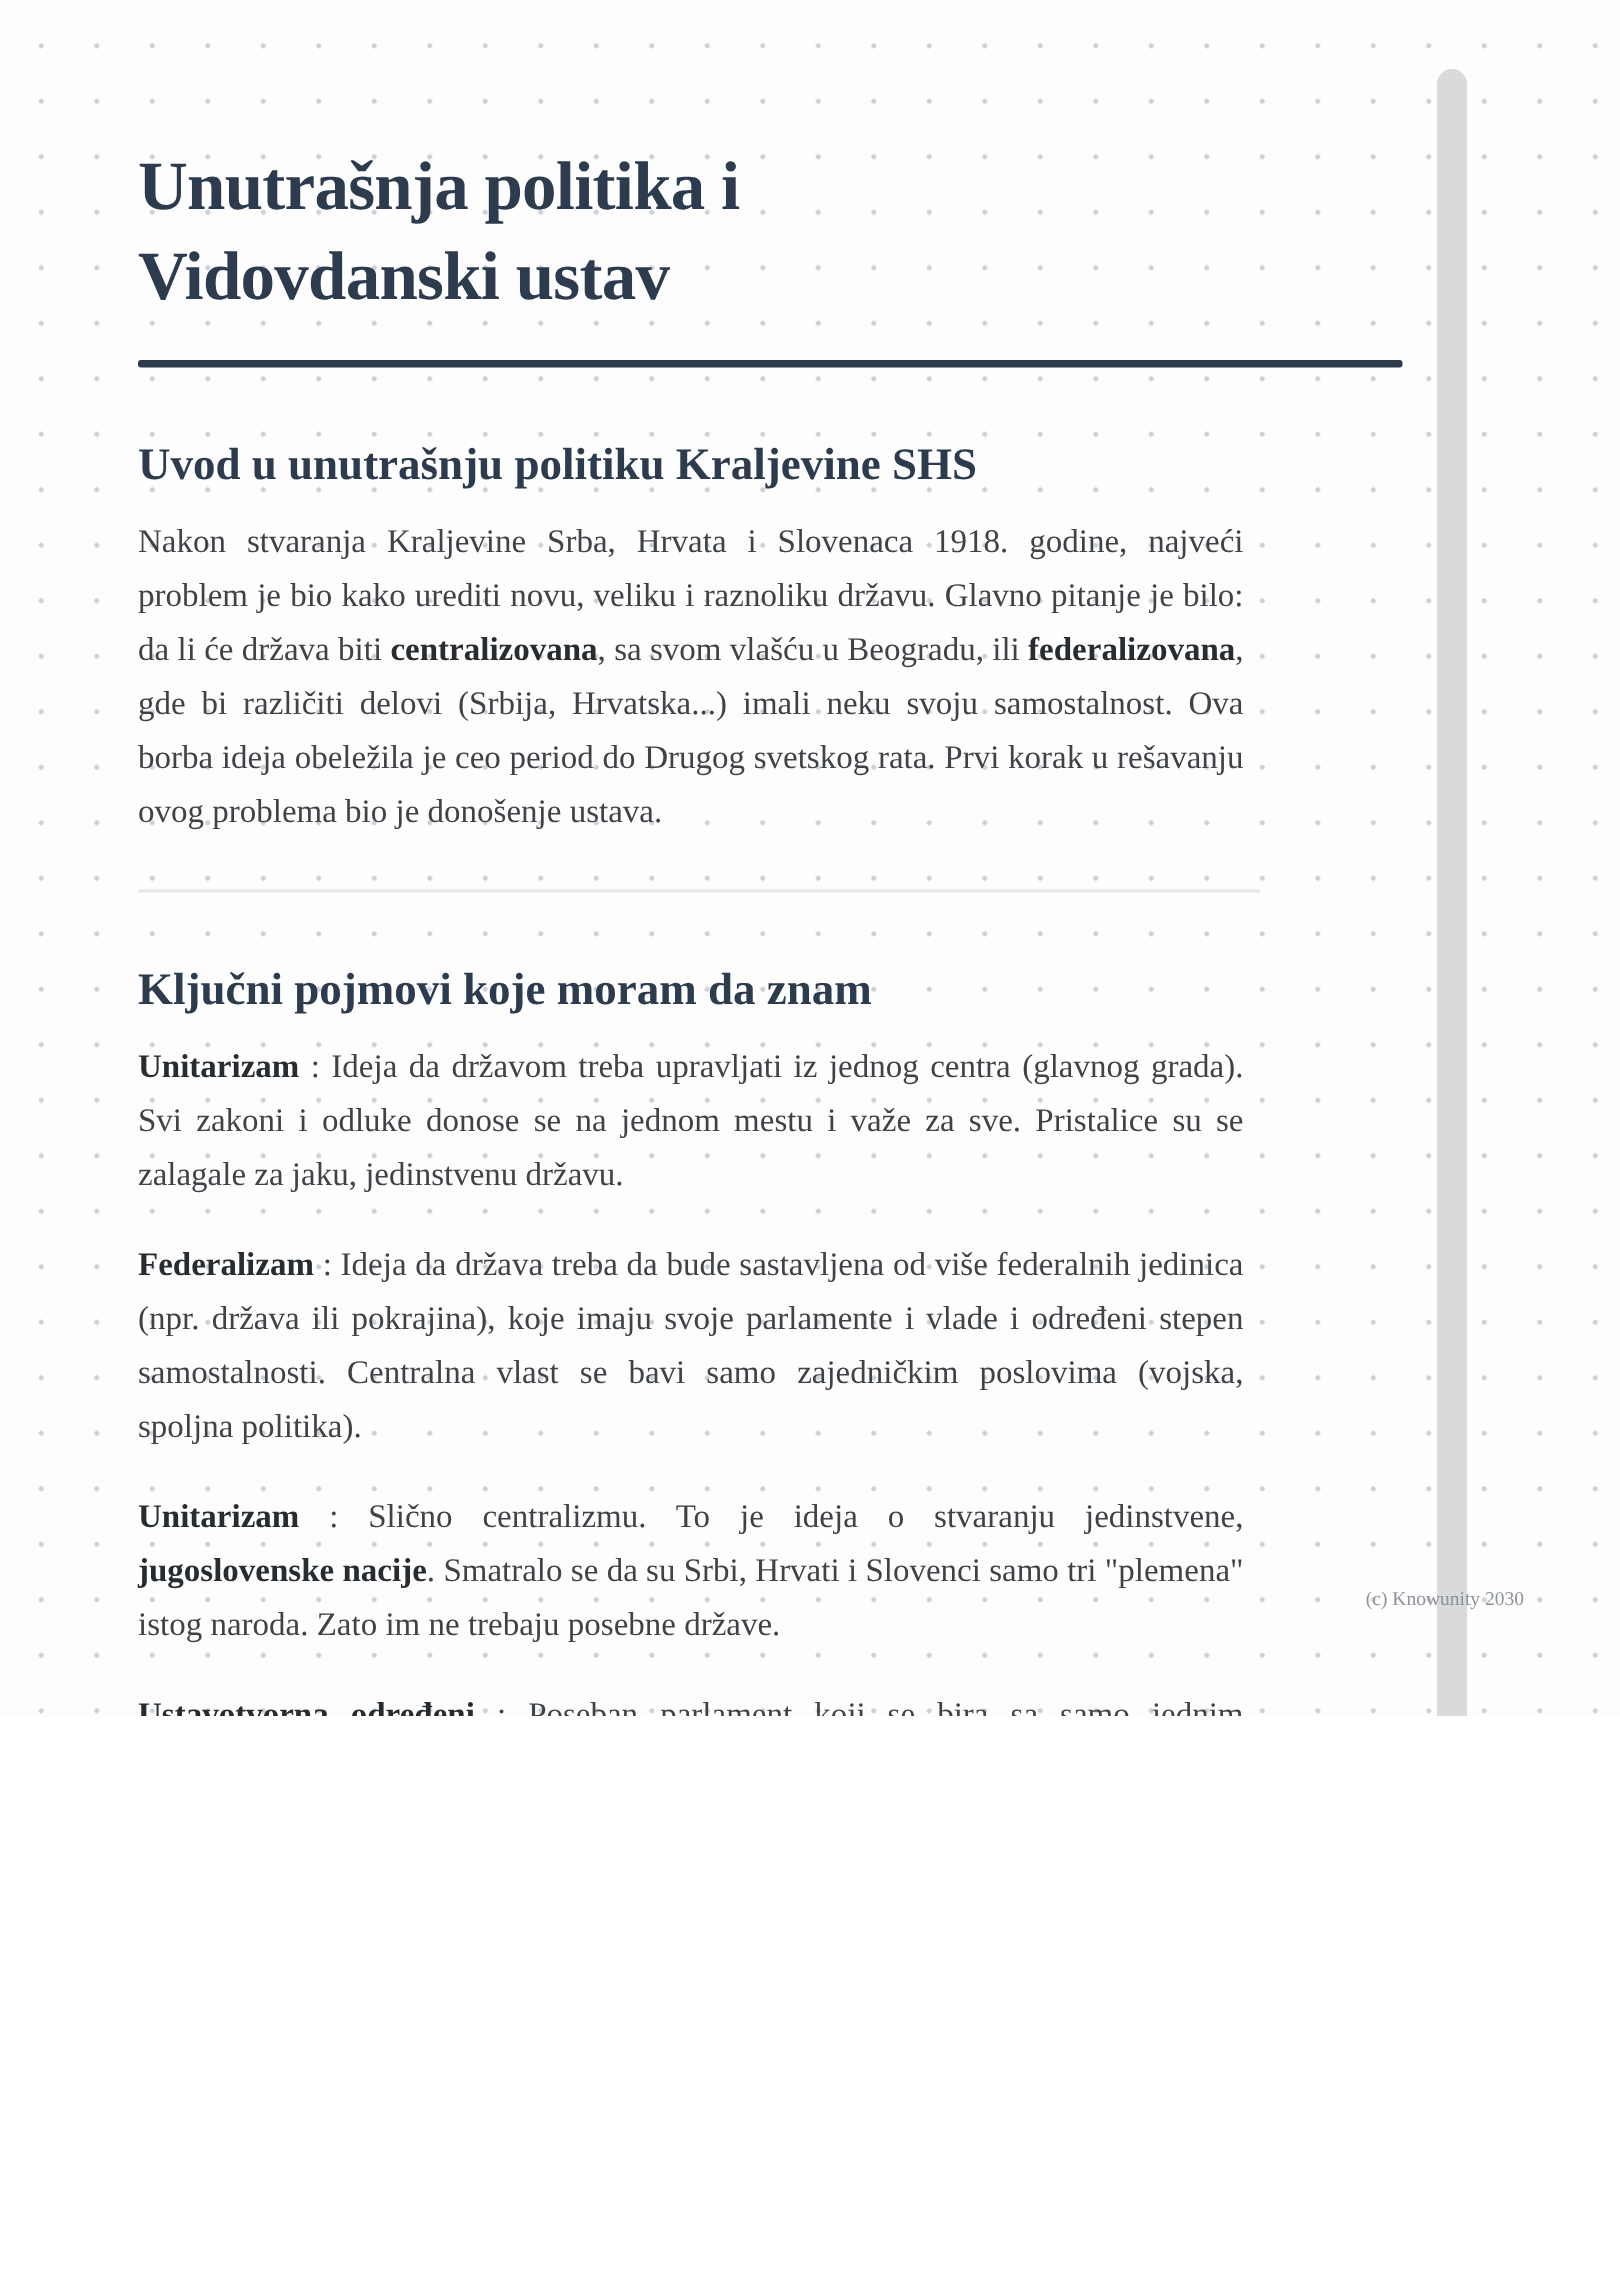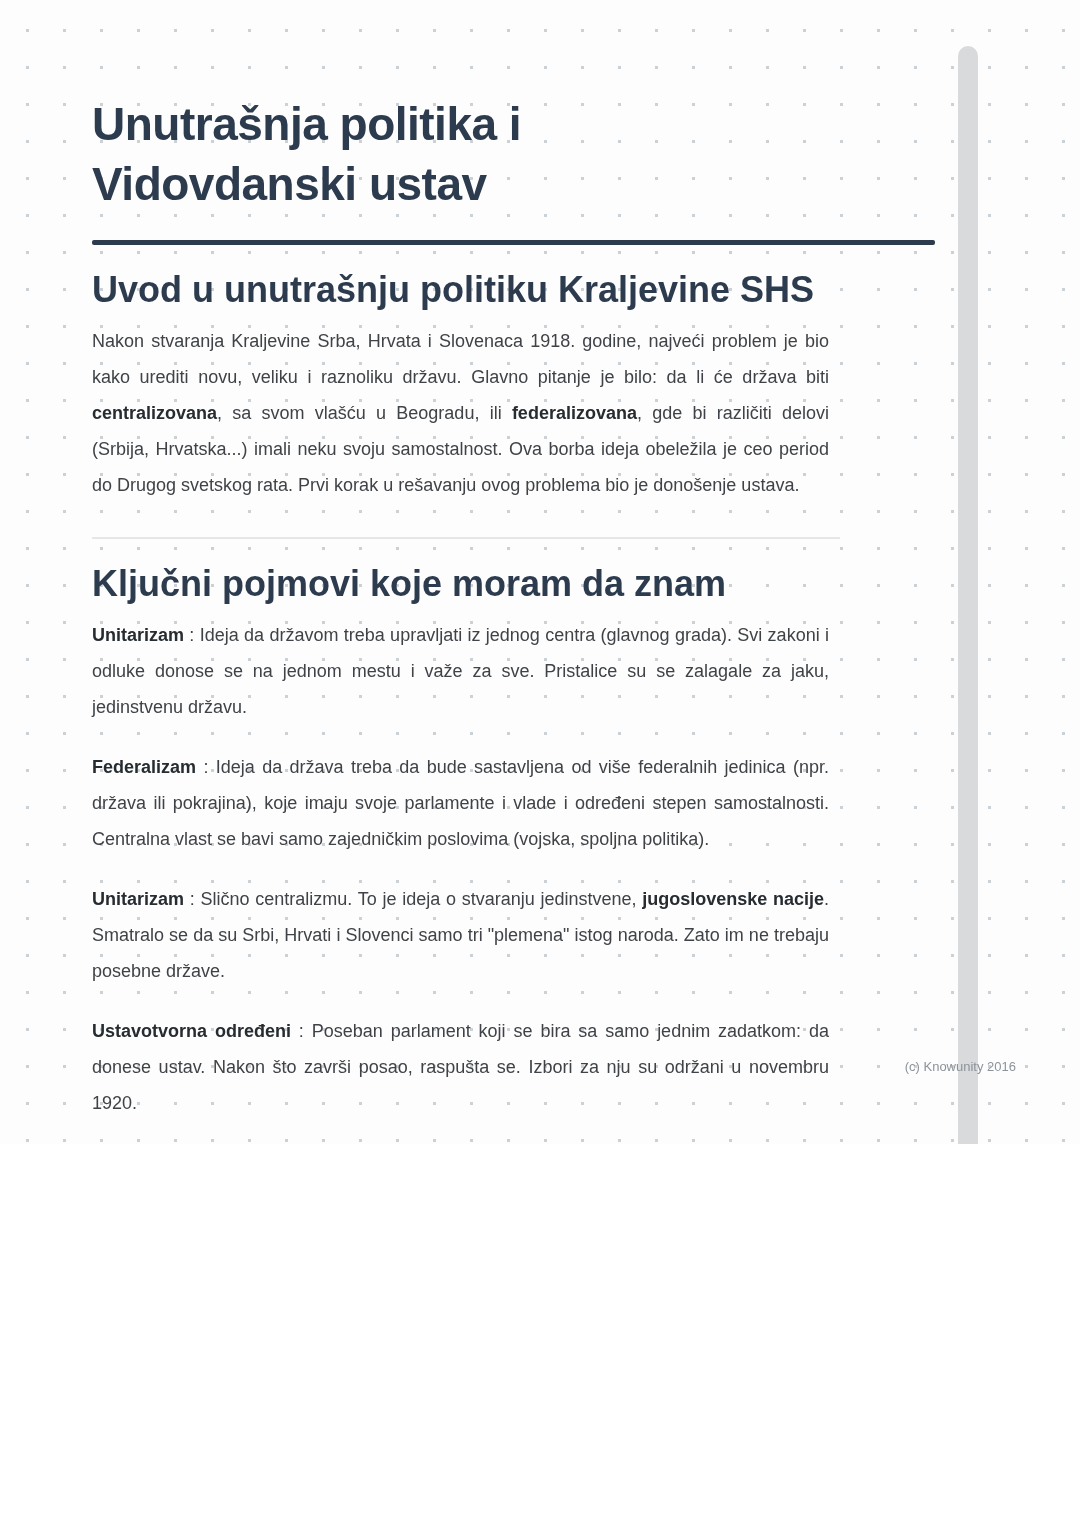--- a/index.html
+++ b/index.html
@@ -10,21 +10,21 @@
 
   .page {
     position: relative;
     width: 1080px;
     height: 1144px;
     overflow: hidden;
     background-color: var(--page-bg, #fdfdfd);
     background-image: radial-gradient(circle, var(--dot-grid, #ccd1d6) 1.6px, transparent 1.8px);
     background-size: 37px 37px;
     background-position: 9px 12px;
-    font-family: Liberation Sans, sans-serif;
+    font-family: Liberation Serif, serif;
     color: var(--body-text, #3f4347);
   }
 
   .content {
     position: absolute;
     left: 92px;
     top: 0;
     width: 845px;
     padding-top: 94px;
   }
@@ -41,31 +41,31 @@
 
   .title-rule {
     width: 843px;
     height: 5px;
     background: var(--heading, #2d3b4f);
     border-radius: 2px;
     margin: 0 0 22px 0;
   }
 
   .section-heading {
-    margin: 28px 0 16px 0;
-    font-size: 36px;
+    margin: 48px 0 16px 0;
+    font-size: 30px;
     line-height: 34px;
     font-weight: 700;
     color: var(--heading, #2d3b4f);
   }
 
   .body-text {
     width: 737px;
     margin: 0 0 24px 0;
-    font-size: 18px;
+    font-size: 22px;
     line-height: 36px;
     text-align: justify;
     color: var(--body-text, #3f4347);
   }
   .body-text strong {
     font-weight: 700;
     color: #272c31;
   }
 
   .divider {
@@ -123,15 +123,15 @@
       <p class="body-text"><strong>Ustavotvorna određeni</strong><span> : Poseban parlament koji se bira sa samo jednim zadatkom: da donese ustav. Nakon što završi posao, raspušta se. Izbori za nju su održani u novembru 1920.</span></p>
     </section>
 
     <hr class="divider">
 
 
   </div>
 
   <div class="scrollbar-thumb"></div>
 
-  <div class="footer-copyright">(c) Knowunity 2016</div>
+  <div class="footer-copyright">(c) Knowunity 2030</div>
 
 </div>
 
 </body></html>

